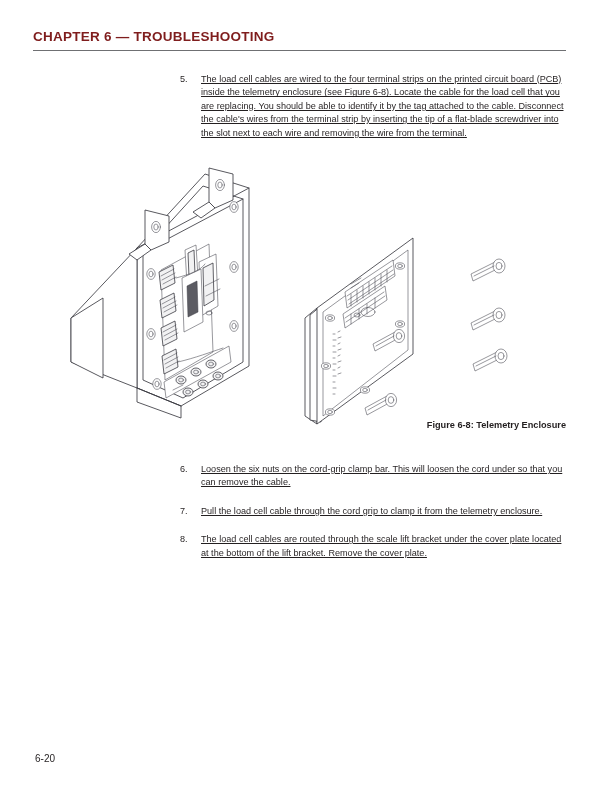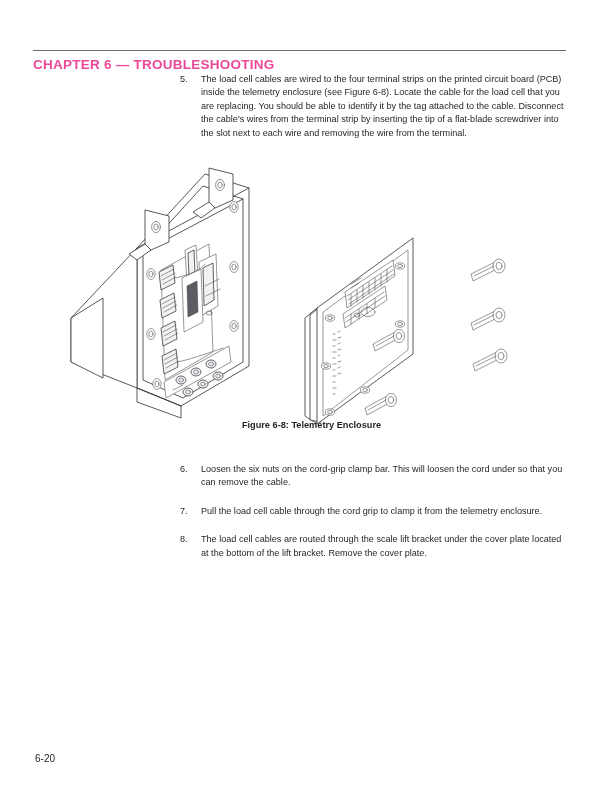--- a/index.html
+++ b/index.html
@@ -27,24 +27,23 @@
   .header {
     position: absolute;
     left: 33px;
     top: 28px;
     width: 533px;
   }
   .header-title {
     font-size: 13.5px;
     font-weight: bold;
     letter-spacing: 0.25px;
-    color: #ec4899;
+    color: #7f1d1d;
     line-height: 18px;
     white-space: nowrap;
-    margin-top: 28px;
   }
   .header-rule {
     position: absolute;
     left: 33px;
     top: 50px;
     width: 533px;
     height: 1.4px;
     background: #6f7073;
   }
 
@@ -70,38 +69,39 @@
     font-size: 9.1px;
     line-height: 13.4px;
     color: #231f20;
   }
   .step-text {
     flex: 1 1 auto;
     font-size: 9.1px;
     line-height: 13.4px;
     text-align: left;
     color: #231f20;
+    text-decoration: underline;
   }
 
   
   .figure {
     position: absolute;
     left: 33px;
     top: 166px;
     width: 533px;
     height: 260px;
   }
   .figure svg { display: block; }
 
   .figure-caption {
     position: absolute;
-    left: 45px;
+    left: 33px;
     top: 419px;
     width: 533px;
-    text-align: center;
+    text-align: right;
     font-size: 9.2px;
     font-weight: bold;
     color: #231f20;
     line-height: 13px;
   }
 
   
   .folio {
     position: absolute;
     left: 35px;

